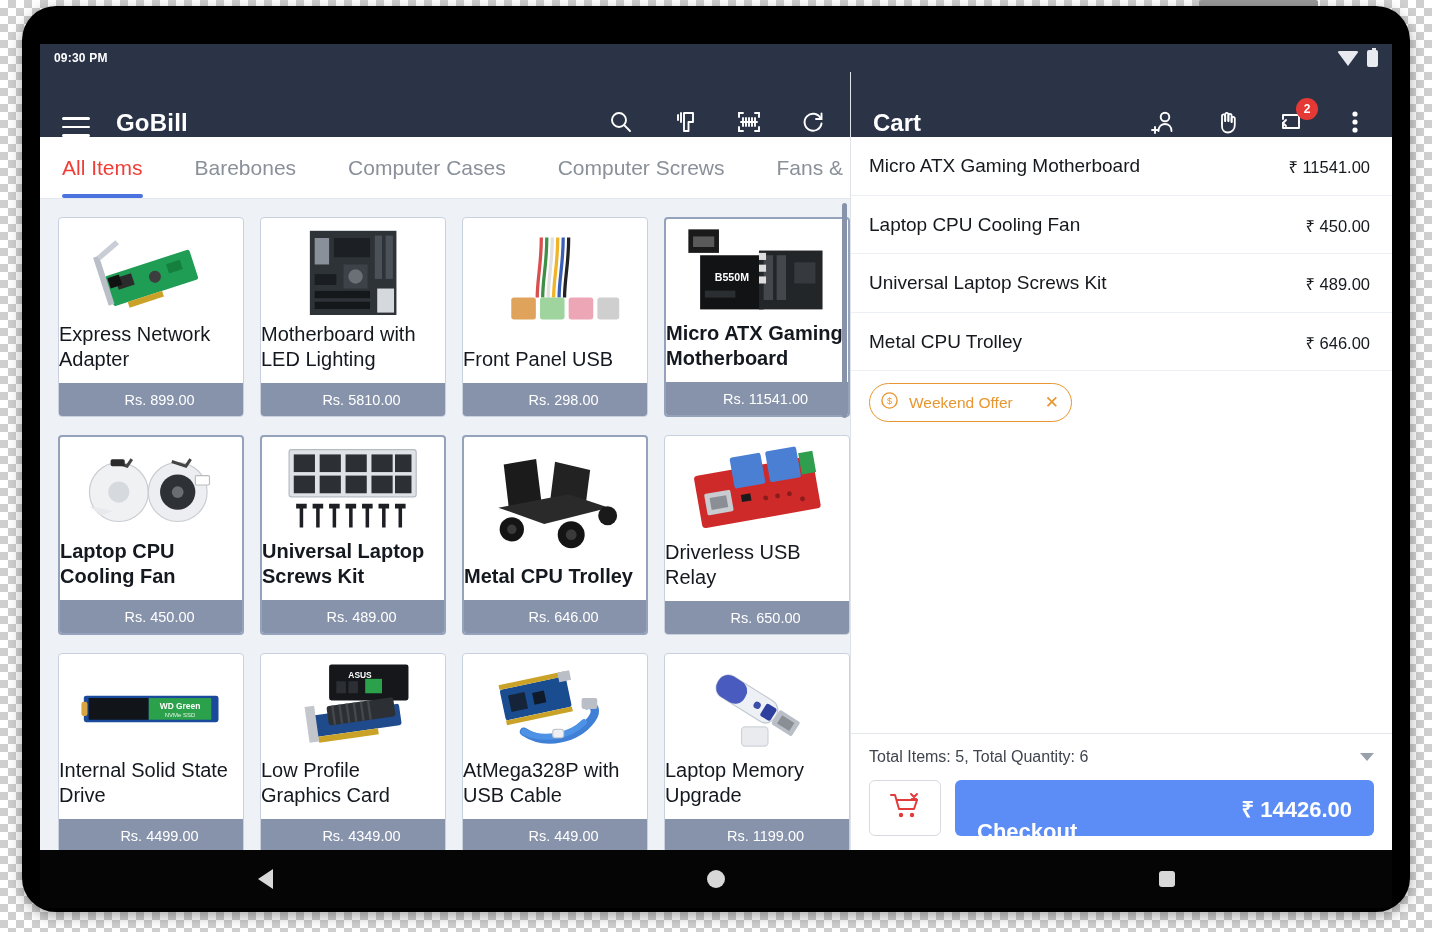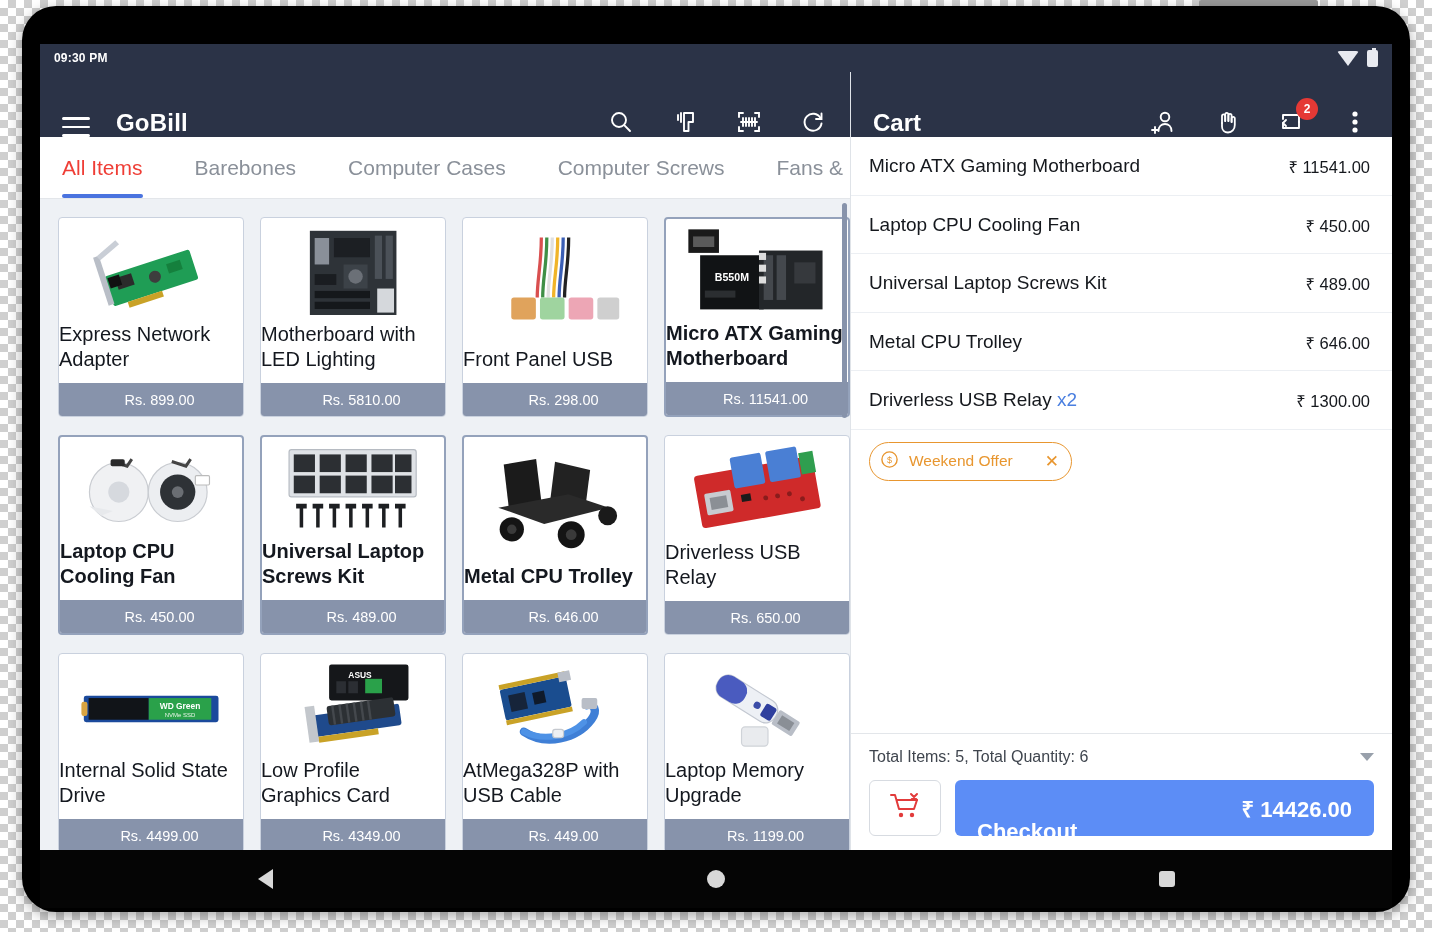--- a/index.html
+++ b/index.html
@@ -643,24 +643,20 @@
                   <div class="cprice">₹ 450.00</div>
                 </div>
                 <div class="cart-row">
                   <div class="cname"><span>Universal Laptop Screws Kit</span></div>
                   <div class="cprice">₹ 489.00</div>
                 </div>
                 <div class="cart-row">
                   <div class="cname"><span>Metal CPU Trolley</span></div>
                   <div class="cprice">₹ 646.00</div>
                 </div>
-                <div class="cart-row">
-                  <div class="cname"><span>Driverless USB Relay</span><span class="qty"> x2</span></div>
-                  <div class="cprice">₹ 1300.00</div>
-                </div>
               </div>
             <div class="offer-area">
               <div class="offer-chip">
                 <span>
                   <svg width="19" height="19" viewBox="0 0 19 19" fill="none" stroke="#e8962f" stroke-width="1.4">
                     <circle cx="9.5" cy="9.5" r="7.6"></circle>
                     <text x="9.5" y="13" font-size="9" fill="#e8962f" stroke="none" text-anchor="middle" font-family="Liberation Sans">$</text>
                   </svg>
                 </span>
                 <span>Weekend Offer</span>

